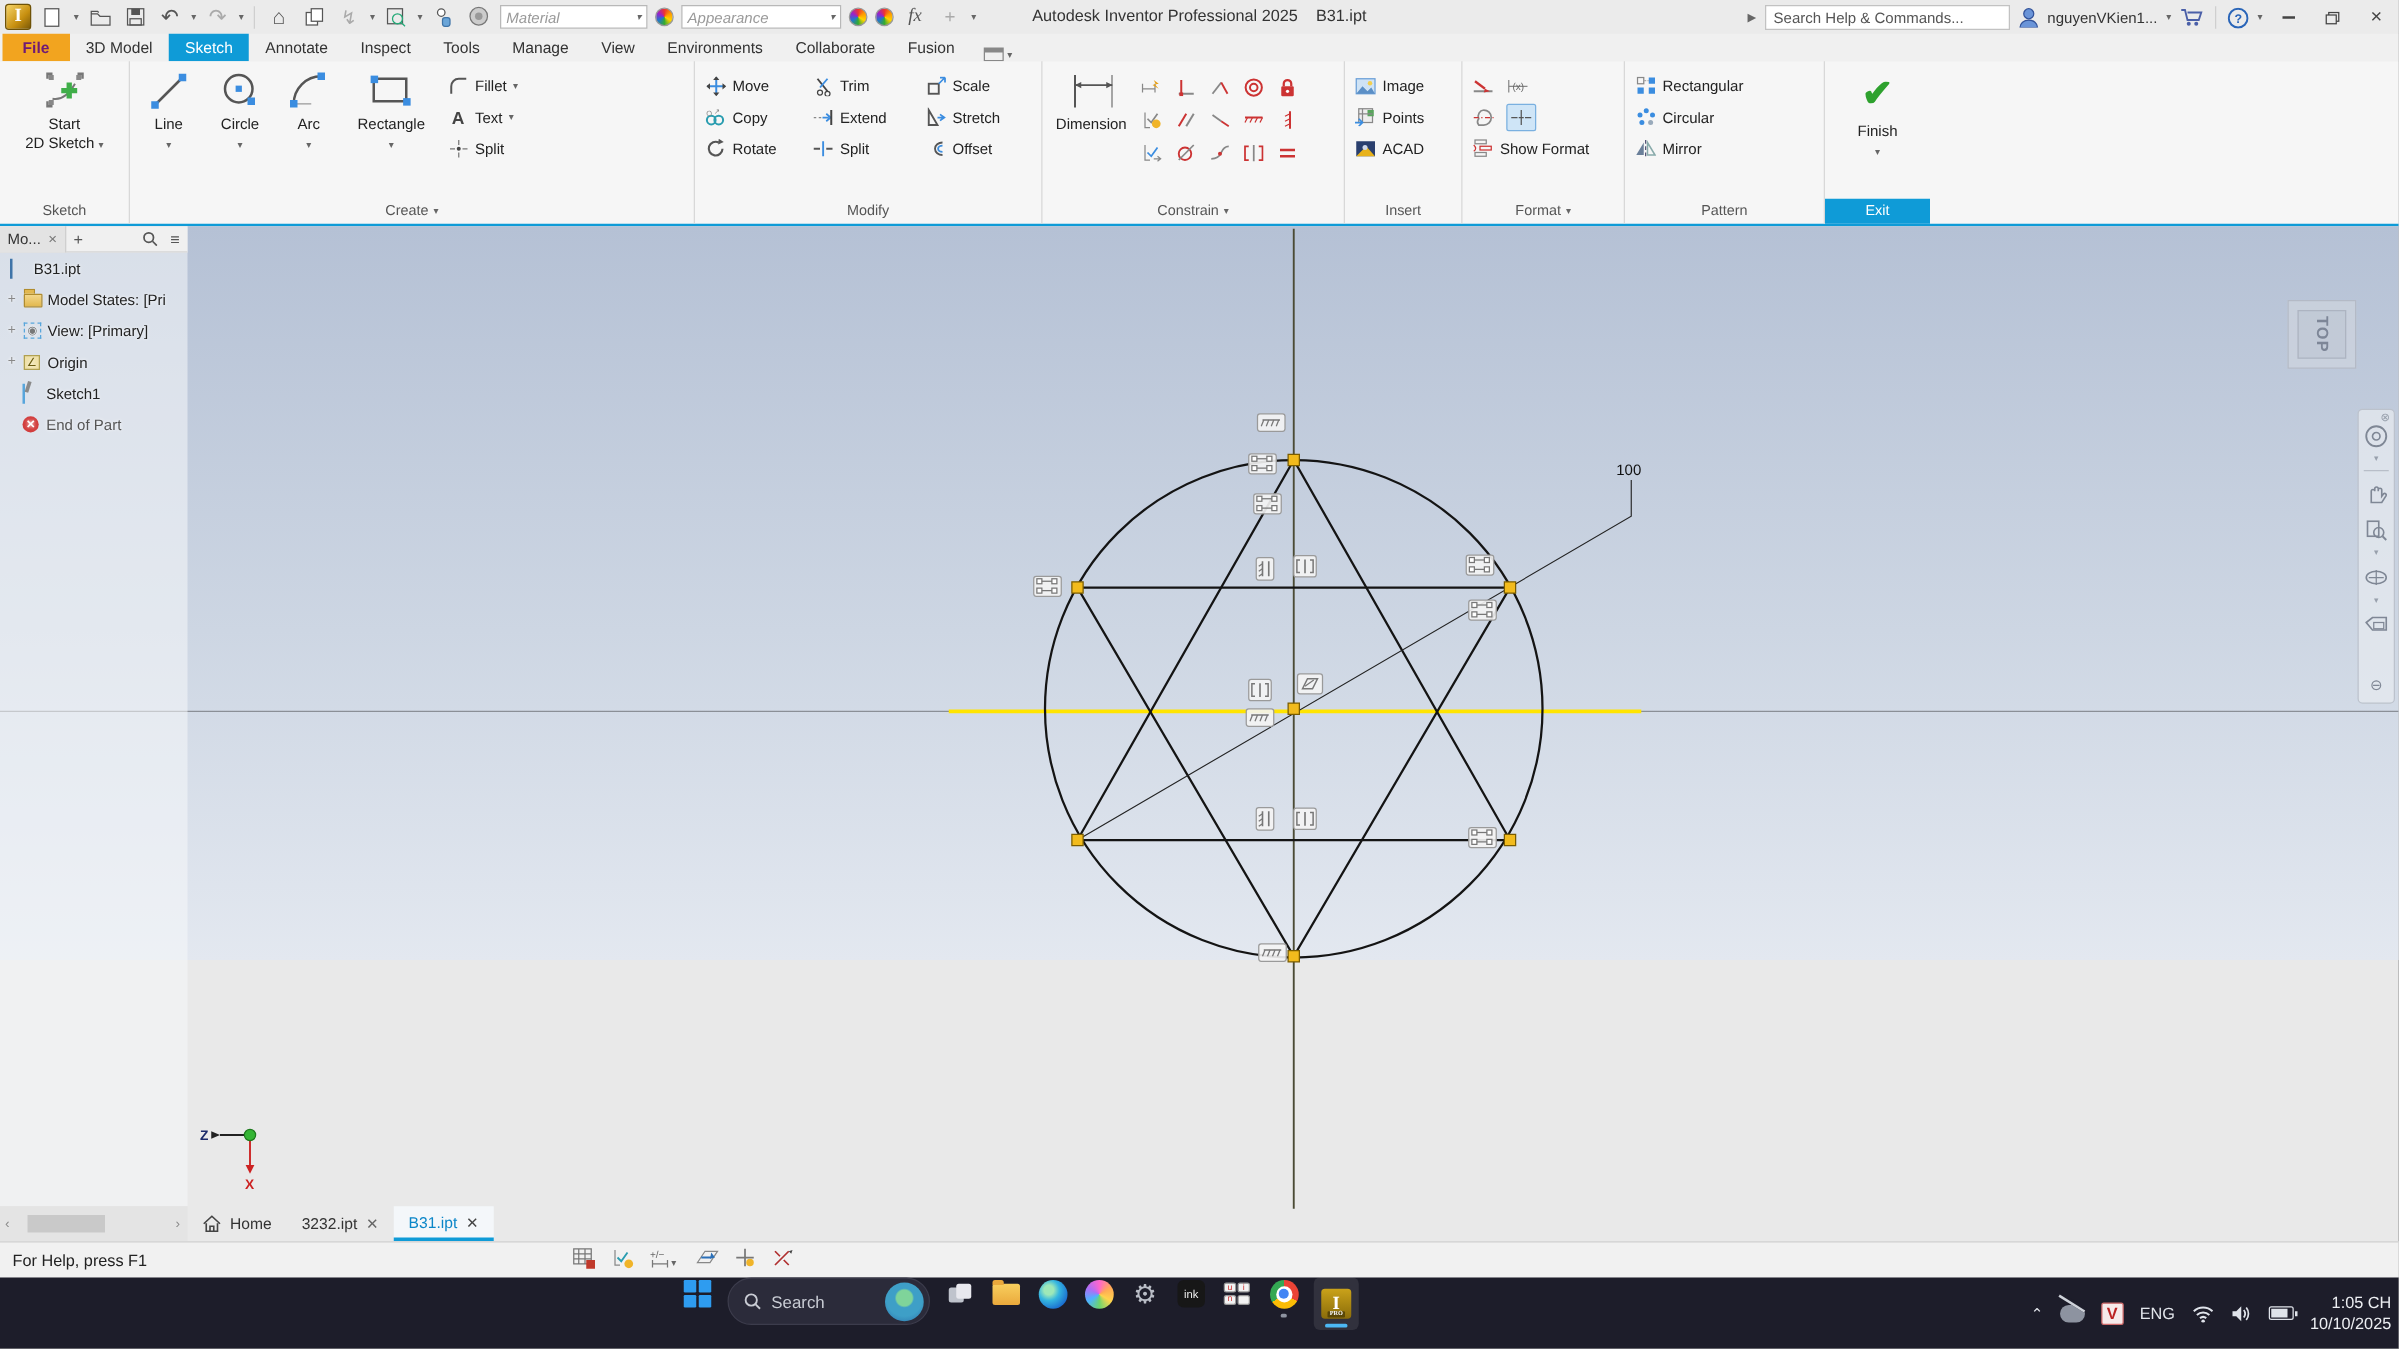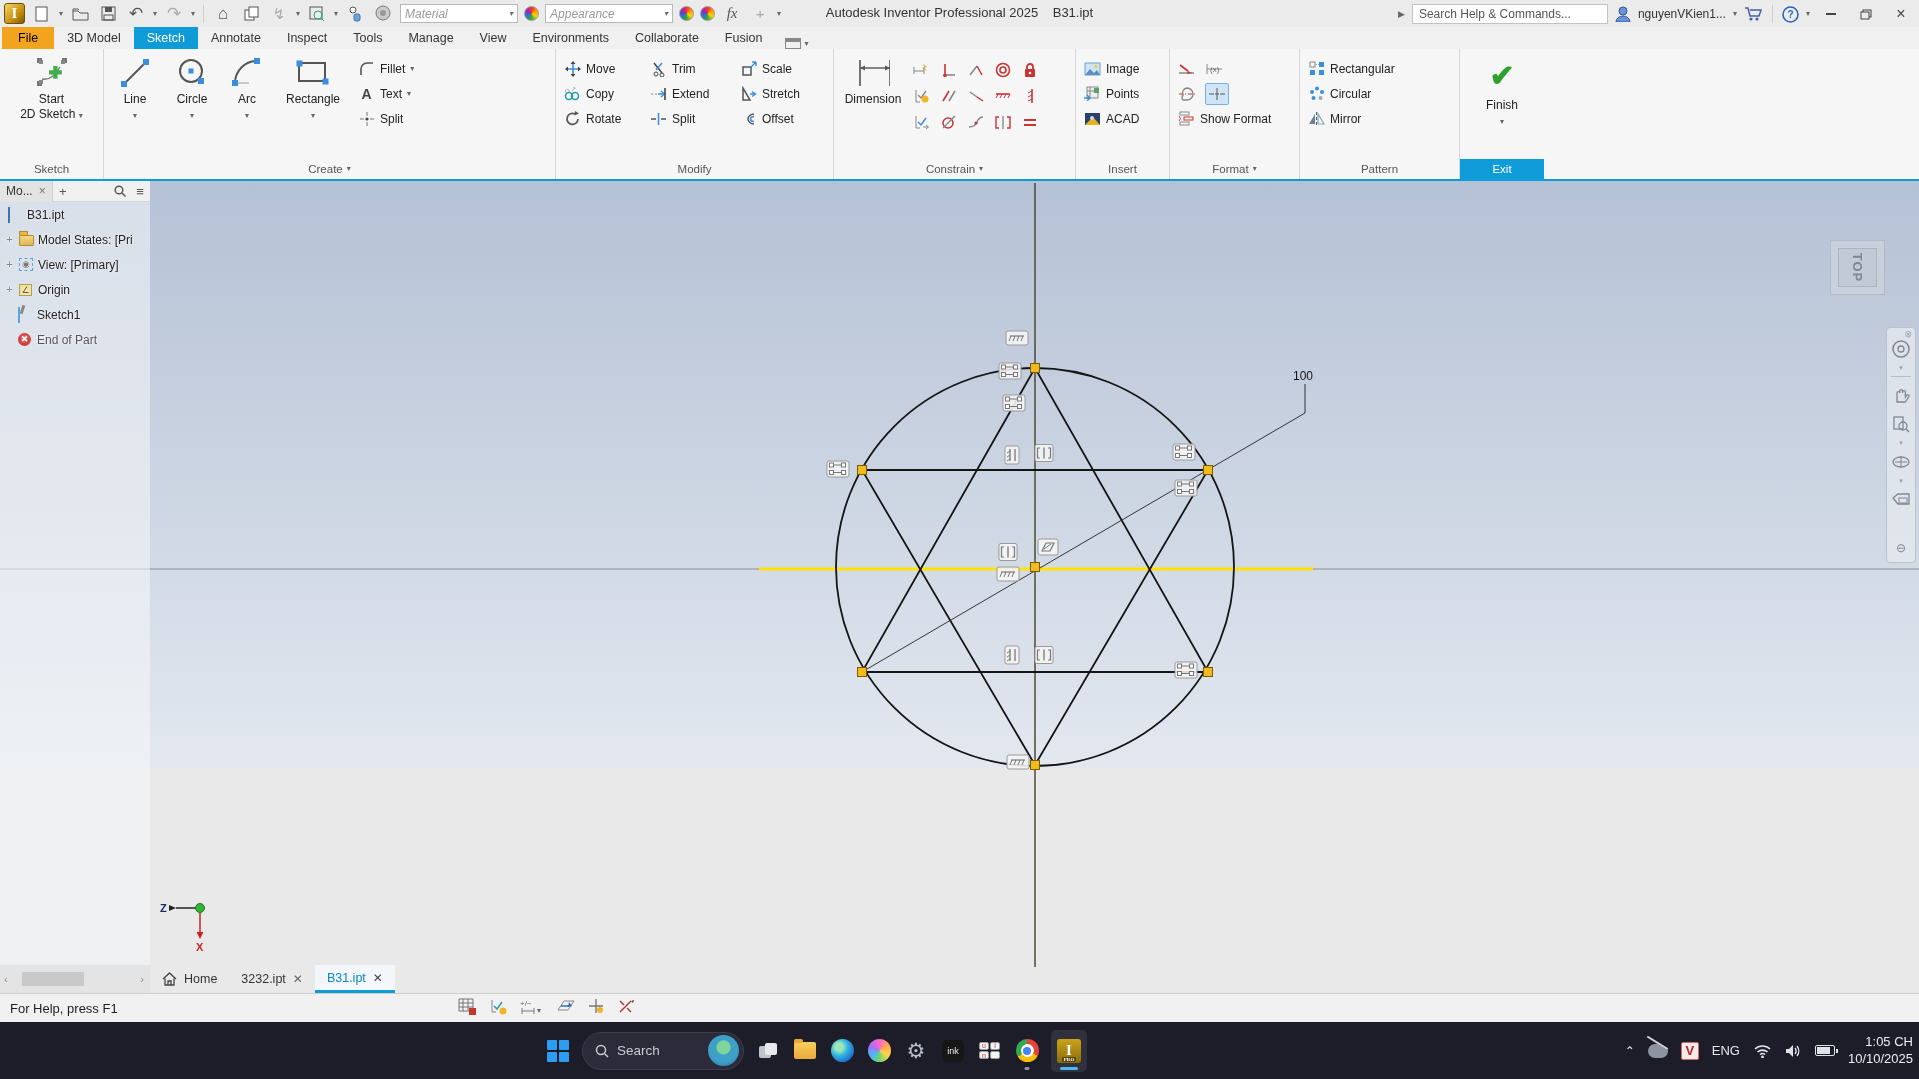--- a/index.html
+++ b/index.html
@@ -21,21 +21,21 @@
   .ddl{height:19px;background:#fff;border:1px solid #b8b8b8;display:flex;align-items:center;padding:0 4px;color:#9a9a9a;font-style:italic;font-size:12px;gap:6px}
   .caret{font-size:8px;color:#666;line-height:1}
   .wheel{width:15px;height:15px;border-radius:50%;background:conic-gradient(#e33,#f90,#ffd400,#3a3,#27c,#92c,#e33);border:1px solid #999}
   .titletext{position:absolute;left:50%;transform:translateX(-50%);top:5px;font-size:13px;color:#333;white-space:nowrap}
   .searchbox{width:196px;height:20px;background:#fff;border:1px solid #c2c2c2;display:flex;align-items:center;padding:0 6px;color:#555}
   .winbtn{width:28px;height:22px;display:flex;align-items:center;justify-content:center;color:#444;font-size:14px}
 
   
   .tabrow{left:0;top:27px;width:1919px;height:22px;background:#f0f0f0;display:flex;align-items:flex-end;padding-left:2px}
   .rtab{height:22px;display:flex;align-items:center;padding:0 13px;font-size:12.5px;color:#333}
-  .rtab.file{background:var(--orange);color:#000000;font-weight:normal;padding:0 16px}
+  .rtab.file{background:var(--orange);color:#701a75;font-weight:bold;padding:0 16px}
   .rtab.active{background:var(--blue);color:#fff}
   .paneltoggle{margin-left:10px;color:#777;font-size:10px;display:flex;align-items:center;gap:3px}
   .ptg{width:16px;height:11px;border:1px solid #888;border-top:4px solid #888}
 
   
   .ribbon{left:0;top:49px;width:1919px;height:132px;background:var(--ribbon);border-bottom:2px solid var(--blue);display:flex}
   .panel{height:130px;border-right:1px solid var(--divider);display:flex;flex-direction:column}
   .pbody{flex:1;display:flex;padding:3px 4px 0 4px}
   .plabel{height:20px;display:flex;align-items:center;justify-content:center;gap:4px;color:#555;font-size:11.5px}
   .plabel.exit{background:var(--blue);color:#fff}
@@ -91,21 +91,21 @@
   .dtab.active .x{color:#444}
 
   
   .statusbar{left:0;top:993px;width:1919px;height:29px;background:#f1f1f1;border-top:1px solid #cfcfcf;display:flex;align-items:center;font-size:13px;color:#222}
   .sb-icons{position:absolute;left:458px;display:flex;gap:12px;align-items:center;color:#666}
   .sb-right{position:absolute;right:2px;display:flex;align-items:center;height:100%}
   .sb-cell{padding:0 12px;border-left:1px solid #cfcfcf;height:70%;display:flex;align-items:center}
 
   
   .taskbar{left:0;top:1022px;width:1919px;height:57px;background:#1d1d2a;display:flex;align-items:center}
-  .tb-center{position:absolute;left:545px;display:flex;align-items:center;gap:11px;height:100%}
+  .tb-center{position:absolute;left:545px;display:flex;align-items:flex-start;gap:11px;height:100%}
   .tbi{width:26px;height:26px;display:flex;align-items:center;justify-content:center;position:relative}
   .winlogo{width:22px;height:22px;display:grid;grid-template-columns:10px 10px;grid-template-rows:10px 10px;gap:2px}
   .winlogo i{background:#2e9cf0;border-radius:1px}
   .searchpill{width:162px;height:38px;border-radius:19px;background:#2b2b3a;border:1px solid #3c3c4c;display:flex;align-items:center;gap:8px;padding:0 4px 0 12px;color:#c9ccd4;font-size:13.5px}
   .island{width:31px;height:31px;border-radius:50%;margin-left:auto;background:radial-gradient(circle at 50% 40%,#7fd49a 0 26%,#3e9fc7 32% 60%,#2a6ea8 100%)}
   .tvico{width:18px;height:16px;position:relative}
   .tvico i{position:absolute;width:12px;height:12px;background:#e8e8ee;border-radius:2px}
   .tvico i:first-child{left:0;top:3px;background:#bfc3cc}
   .tvico i:last-child{right:0;top:0}
   .folderico{width:22px;height:17px;background:linear-gradient(#f8cf5e,#eaa93c);border-radius:2px;position:relative}

